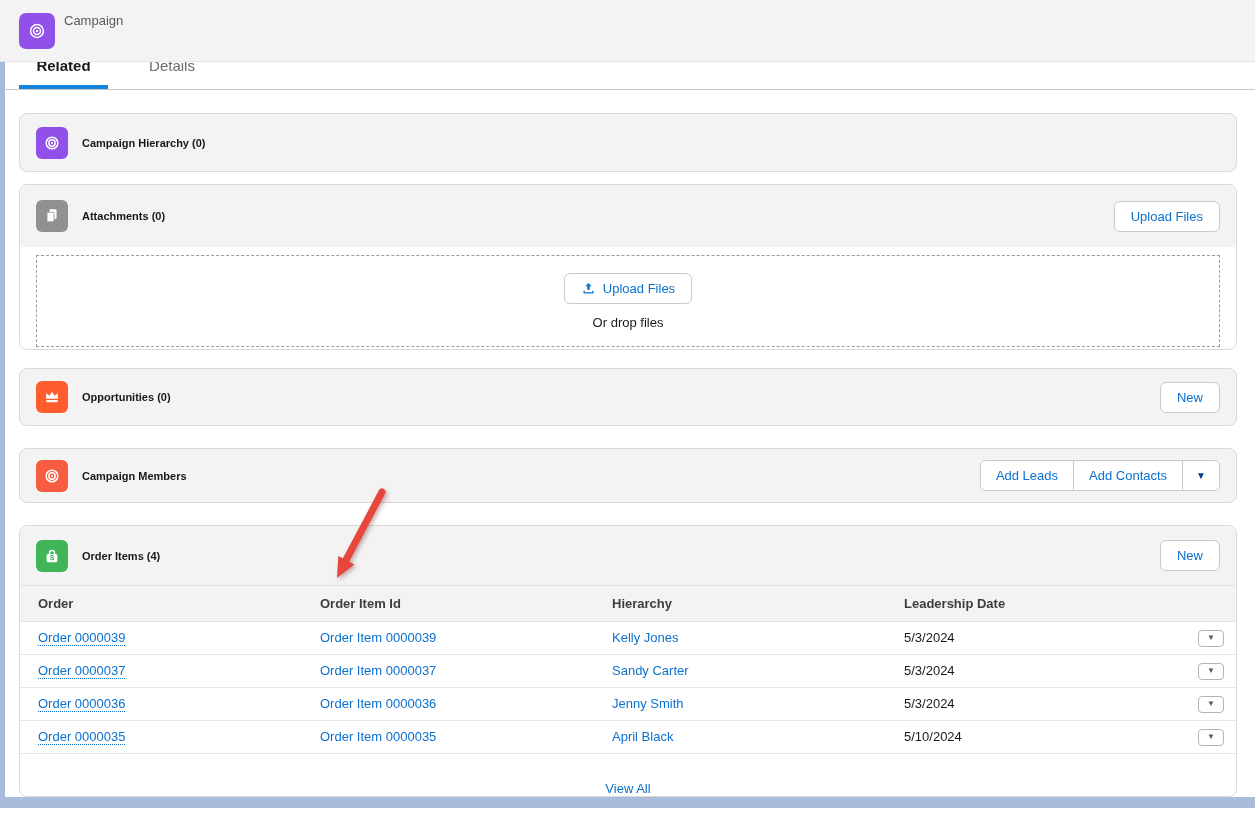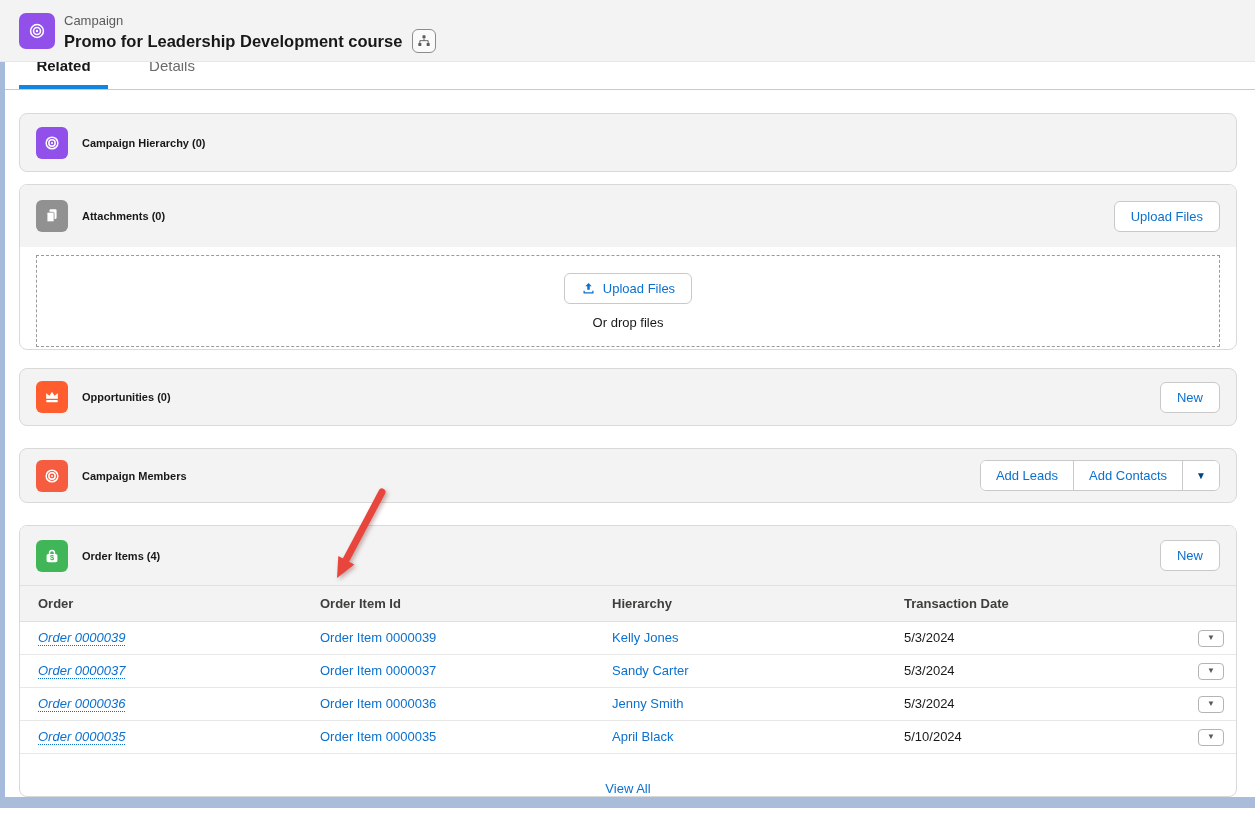--- a/index.html
+++ b/index.html
@@ -60,21 +60,21 @@
   .card-orders { margin-top:22px; }
   .card-orders .card-head { height:60px; border-bottom:1px solid #e0e0e0; }
 
   table.order-table { width:100%; border-collapse:collapse; table-layout:fixed; font-size:13px; }
   .order-table col.c1 { width:282px; } .order-table col.c2 { width:292px; }
   .order-table col.c3 { width:292px; } .order-table col.c4 { width:auto; } .order-table col.c5 { width:56px; }
   .order-table th { background:#f3f3f3; height:35px; text-align:left; font-weight:bold; color:#3e3e3c;
     padding:0 8px 0 18px; border-bottom:1px solid #e0e0e0; }
   .order-table td { height:33px; padding:0 8px 0 18px; border-bottom:1px solid #e8e8e8; color:#181818; }
   a.cell-link { color:#0b70ce; text-decoration:none; cursor:pointer; }
-  a.order-link { text-decoration:underline dotted; text-underline-offset:3px; text-decoration-thickness:1px;font-style:italic; }
+  a.order-link { text-decoration:underline dotted; text-underline-offset:3px; text-decoration-thickness:1px; }
   .row-action { width:26px; height:17px; background:#fff; border:1px solid #b4b4b4; border-radius:4px;
     color:#565a5e; font-size:8px; line-height:1; display:inline-flex; align-items:center; justify-content:center; cursor:pointer; }
   .table-footer { height:42px; display:flex; align-items:flex-end; justify-content:center; }
   .view-all { color:#0b70ce; font-size:13px; text-decoration:none; cursor:pointer; }
 
   
   .arrow-overlay { position:absolute; left:322px; top:486px; width:80px; height:100px;
     pointer-events:none; filter:drop-shadow(2px 2px 2px rgba(100,30,30,0.35)); }
 </style>
 </head>
@@ -85,31 +85,20 @@
   <header class="global-header">
     <div class="obj-icon campaign-bg">
       <svg width="22" height="22" viewBox="0 0 24 24">
         <circle cx="12" cy="12" r="7" fill="none" stroke="#fff" stroke-width="1.7"></circle>
         <circle cx="12" cy="12" r="3.8" fill="none" stroke="#fff" stroke-width="1.7"></circle>
         <circle cx="12" cy="12" r="1.3" fill="#fff"></circle>
       </svg>
     </div>
     <div class="header-text">
       <div class="obj-label">Campaign</div>
-      <div class="title-row">
-        <h1 class="page-title">Promo for Leadership Development course</h1>
-        <button class="hier-btn">
-          <svg width="16" height="16" viewBox="0 0 24 24">
-            <rect x="9.75" y="3.5" width="4.5" height="4.5" rx="0.9" fill="#5c5c5c"></rect>
-            <rect x="3.5" y="15" width="4.5" height="4.5" rx="0.9" fill="#5c5c5c"></rect>
-            <rect x="16" y="15" width="4.5" height="4.5" rx="0.9" fill="#5c5c5c"></rect>
-            <path d="M12 8 V11.5 M5.75 15 V11.5 H18.25 V15" fill="none" stroke="#5c5c5c" stroke-width="1.4"></path>
-          </svg>
-        </button>
-      </div>
     </div>
   </header>
 
   <nav class="tabbar">
     <div class="tab-labels">
       <div class="tab active">Related</div>
       <div class="tab inactive">Details</div>
     </div>
     <div class="tab-underline"></div>
   </nav>
@@ -202,21 +191,21 @@
             <col class="c2">
             <col class="c3">
             <col class="c4">
             <col class="c5">
           </colgroup>
         <thead>
           <tr>
             <th>Order</th>
             <th>Order Item Id</th>
             <th>Hierarchy</th>
-            <th>Transaction Date</th>
+            <th>Leadership Date</th>
             <th></th>
           </tr>
         </thead>
         <tbody>
           <tr>
             <td><a class="cell-link order-link">Order 0000039</a></td>
             <td><a class="cell-link">Order Item 0000039</a></td>
             <td><a class="cell-link">Kelly Jones</a></td>
             <td><span>5/3/2024</span></td>
             <td><button class="row-action">

